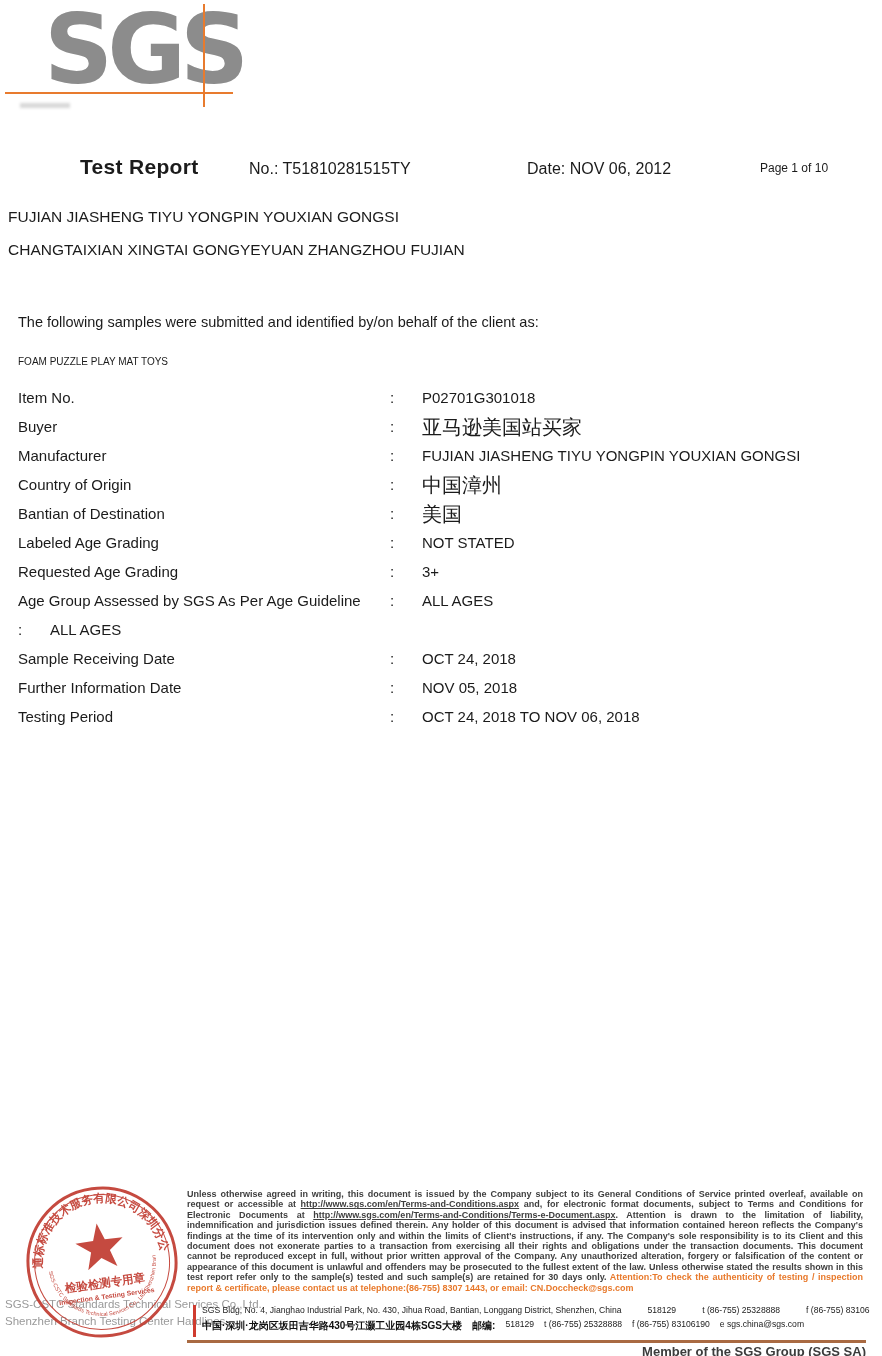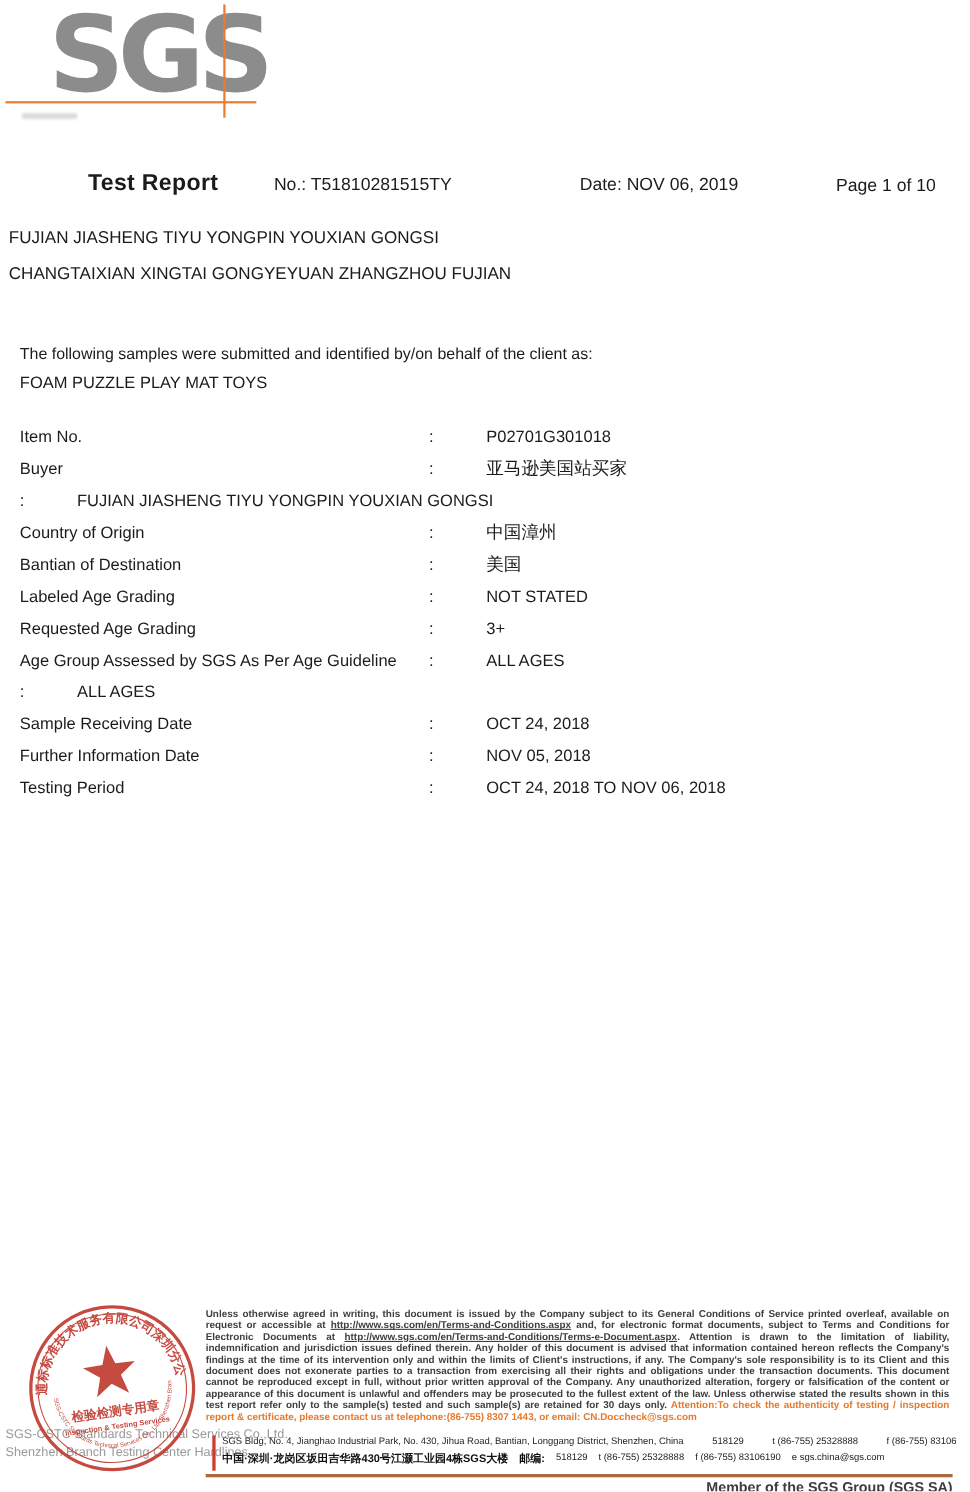--- a/index.html
+++ b/index.html
@@ -11,37 +11,37 @@
   .logo-text{left:44px;top:2px;font-size:96px;font-weight:bold;color:#8c8c8c;
              letter-spacing:-6px;line-height:1;font-family:"DejaVu Sans",sans-serif;}
   .logo-hline{left:5px;top:92px;width:228px;height:2px;background:#e87b2e;}
   .logo-vline{left:203px;top:4px;width:2px;height:103px;background:#e87b2e;}
   .logo-smudge{left:20px;top:103px;width:50px;height:5px;background:#d8d8d8;filter:blur(1.5px);}
 
   
   .report-title{left:80px;top:155px;font-size:21px;font-weight:bold;letter-spacing:.3px;}
   .report-no{left:249px;top:160px;font-size:16px;}
   .report-date{left:527px;top:160px;font-size:16px;}
-  .report-page{left:760px;top:161px;font-size:16px;}
+  .report-page{left:760px;top:161px;font-size:12px;}
 
   
   .client-line1{left:8px;top:208px;font-size:15.5px;}
   .client-line2{left:8px;top:241px;font-size:15.5px;}
 
   
   .sample-intro{left:18px;top:314px;font-size:14.5px;}
-  .sample-name{left:18px;top:340px;font-size:15px;}
+  .sample-name{left:18px;top:356px;font-size:10px;}
 
   
   .fields{left:18px;top:384px;width:846px;font-size:15px;}
   .frow{display:flex;align-items:flex-end;line-height:28px;margin-bottom:1px;}
   .flabel{width:372px;flex:none;}
   .fcolon{width:32px;flex:none;}
-  .fvalue{max-width:400px;margin-left:20px;}
-  .cjk{font-size:16px;}
+  .fvalue{max-width:400px;}
+  .cjk{font-size:20px;}
 
   
   .company-gray{left:5px;top:1296px;font-size:11.5px;color:#9a9a9a;line-height:17px;}
   .stamp{left:24px;top:1184px;width:156px;height:156px;opacity:.92;transform:rotate(-8deg);}
   .legal{left:187px;top:1189px;width:676px;font-size:9px;line-height:10.4px;
          font-weight:bold;color:#3f3f3f;text-align:justify;}
   .legal .url{text-decoration:underline;}
   .attention{color:#e8792b;}
   .addr-bar{left:193px;top:1305px;width:2.5px;height:32px;background:#cf3b2f;}
   .addr-row1{left:202px;top:1305px;width:664px;font-size:8.6px;color:#222;
@@ -58,41 +58,42 @@
 
 <div class="page">
 
   <div class="abs logo-text">SGS</div>
   <div class="abs logo-hline"></div>
   <div class="abs logo-vline"></div>
   <div class="abs logo-smudge"></div>
 
   <div class="abs report-title">Test Report</div>
   <div class="abs report-no">No.: T51810281515TY</div>
-  <div class="abs report-date">Date: NOV 06, 2019</div>
+  <div class="abs report-date">Date: NOV 06, 2012</div>
   <div class="abs report-page">Page 1 of 10</div>
 
   <div class="abs client-line1">FUJIAN JIASHENG TIYU YONGPIN YOUXIAN GONGSI</div>
   <div class="abs client-line2">CHANGTAIXIAN XINGTAI GONGYEYUAN ZHANGZHOU FUJIAN</div>
 
   <div class="abs sample-intro">The following samples were submitted and identified by/on behalf of the client as:</div>
   <div class="abs sample-name">FOAM PUZZLE PLAY MAT TOYS</div>
 
   <div class="abs fields">
     <div class="frow">
       <div class="flabel">Item No.</div>
       <div class="fcolon">:</div>
       <div class="fvalue">P02701G301018</div>
     </div>
     <div class="frow">
       <div class="flabel">Buyer</div>
       <div class="fcolon">:</div>
       <div class="fvalue cjk">亚马逊美国站买家</div>
     </div>
     <div class="frow">
+      <div class="flabel">Manufacturer</div>
       <div class="fcolon">:</div>
       <div class="fvalue">FUJIAN JIASHENG TIYU YONGPIN YOUXIAN GONGSI</div>
     </div>
     <div class="frow">
       <div class="flabel">Country of Origin</div>
       <div class="fcolon">:</div>
       <div class="fvalue cjk">中国漳州</div>
     </div>
     <div class="frow">
       <div class="flabel">Bantian of Destination</div>

